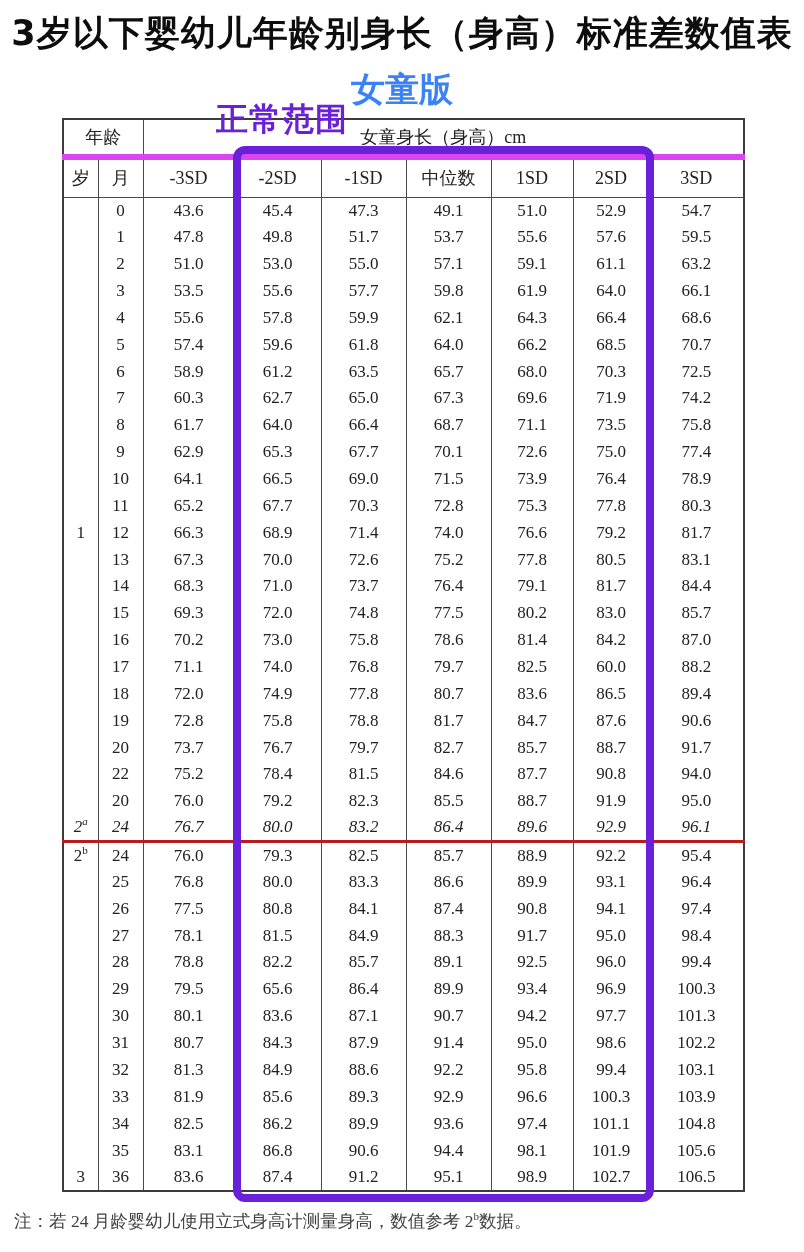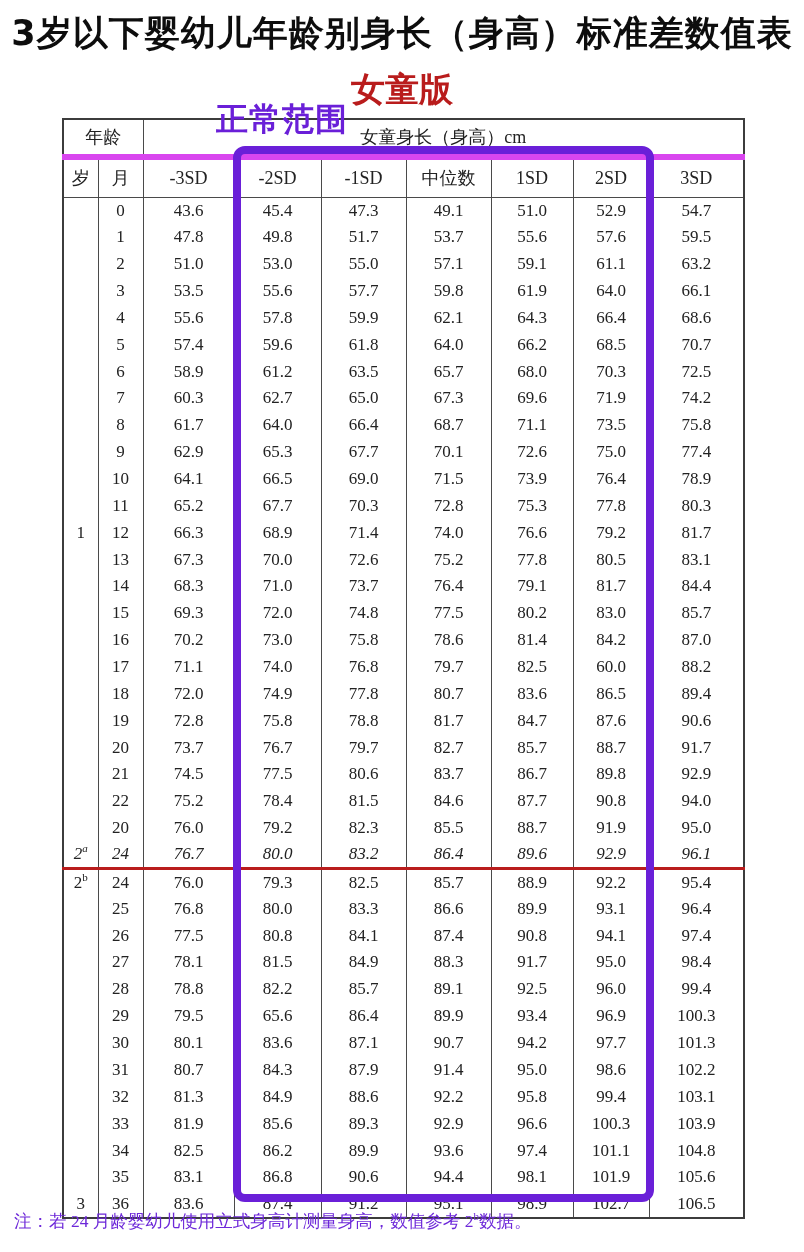--- a/index.html
+++ b/index.html
@@ -23,21 +23,21 @@
     color: #0d0d0d;
     letter-spacing: 1px;
   }
   .subtitle {
     position: absolute;
     top: 67px; left: 0; width: 804px;
     text-align: center;
     font-family: "DejaVu Sans", "Liberation Sans", sans-serif;
     font-weight: 700;
     font-size: 34px;
-    color: #b91c1c;
+    color: #3b82f6;
   }
   table.data {
     position: absolute;
     left: 62px; top: 118px;
     width: 681px;
     border-collapse: collapse;
     table-layout: fixed;
     font-size: 17px;
   }
   table.data col.c-year  { width: 35px; }
@@ -86,21 +86,21 @@
     font-size: 32px;
     color: #6a1fd8;
     z-index: 6;
     line-height: 1.1;
     letter-spacing: 1px;
   }
   .footnote {
     position: absolute;
     left: 14px; top: 1209px;
     font-size: 17.5px;
-    color: #6d28d9;
+    color: #404040;
   }
   .footnote sup { font-size: 11px; }
 </style>
 </head>
 <body>
 
 <div class="page">
 
   <div class="title">3岁以下婴幼儿年龄别身长（身高）标准差数值表</div>
   <div class="subtitle">女童版</div>
@@ -361,31 +361,20 @@
           <td>73.7</td>
           <td>76.7</td>
           <td>79.7</td>
           <td>82.7</td>
           <td>85.7</td>
           <td>88.7</td>
           <td>91.7</td>
         </tr>
         <tr>
           <td></td>
-          <td>21</td>
-          <td>74.5</td>
-          <td>77.5</td>
-          <td>80.6</td>
-          <td>83.7</td>
-          <td>86.7</td>
-          <td>89.8</td>
-          <td>92.9</td>
-        </tr>
-        <tr>
-          <td></td>
           <td>22</td>
           <td>75.2</td>
           <td>78.4</td>
           <td>81.5</td>
           <td>84.6</td>
           <td>87.7</td>
           <td>90.8</td>
           <td>94.0</td>
         </tr>
         <tr>

